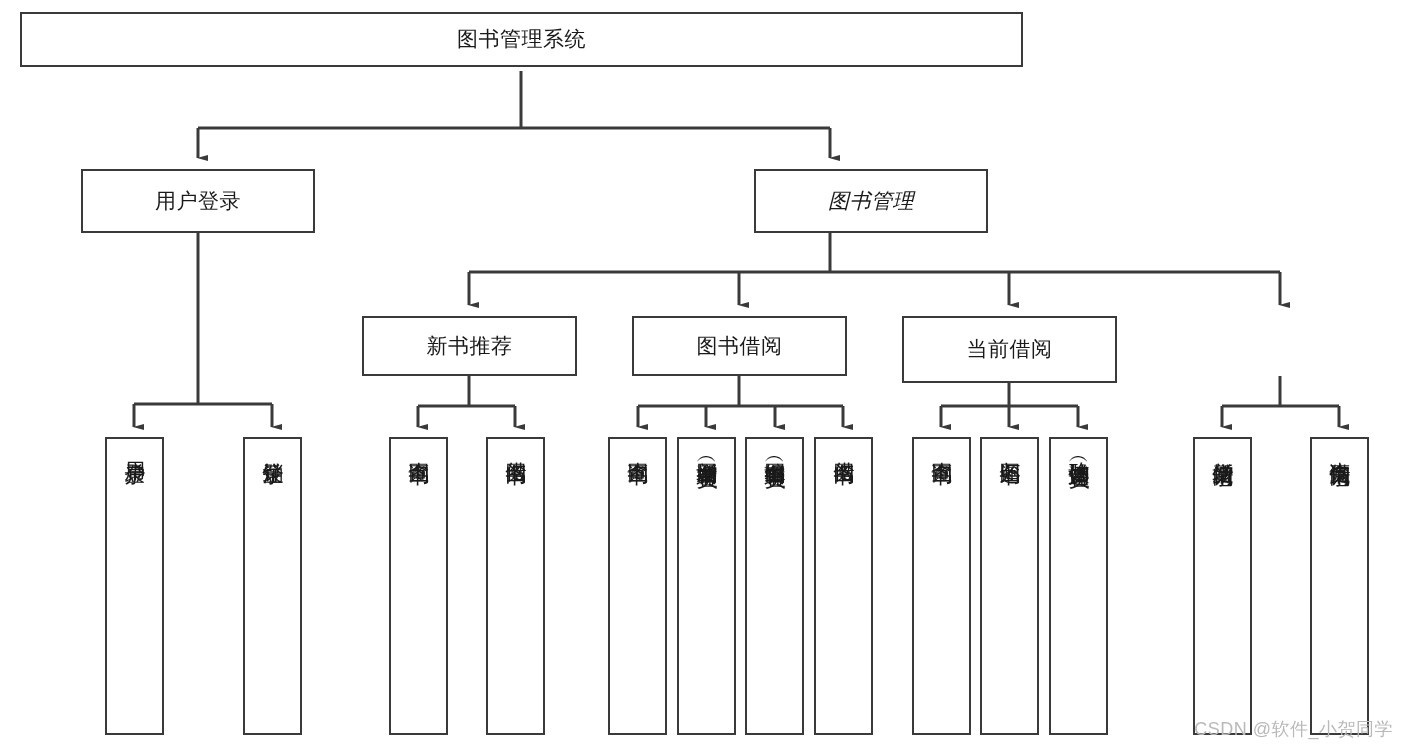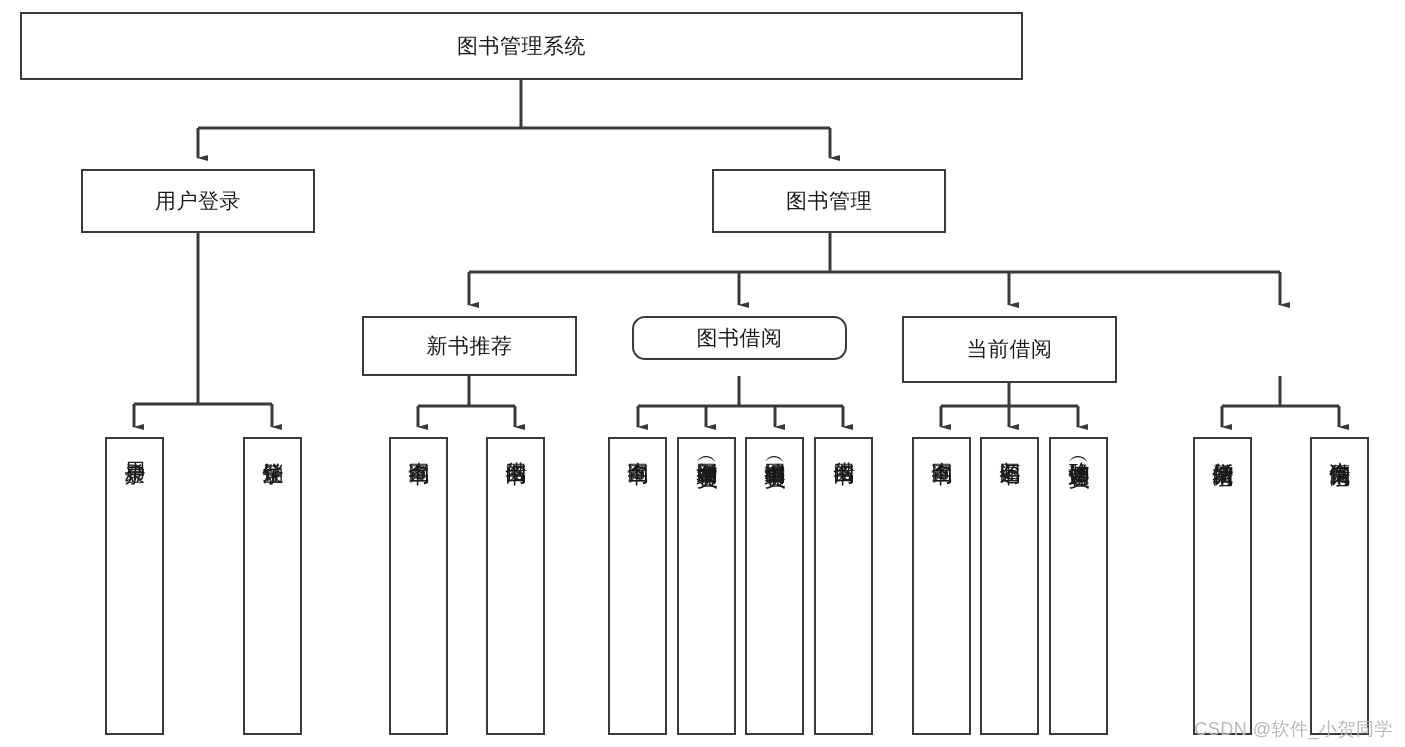--- a/index.html
+++ b/index.html
@@ -114,35 +114,35 @@
       <path d="M 1009 406 L 1009 427" marker-end="url(#arrow)"></path>
       <path d="M 1078 406 L 1078 427" marker-end="url(#arrow)"></path>
 
       <path d="M 1280 376 L 1280 406"></path>
       <path d="M 1222 406 L 1339 406"></path>
       <path d="M 1222 406 L 1222 427" marker-end="url(#arrow)"></path>
       <path d="M 1339 406 L 1339 427" marker-end="url(#arrow)"></path>
     </g>
   </svg>
 
-  <div class="node" style="left:20px; top:12px; width:1003px; height:68px;">
+  <div class="node" style="left:20px; top:12px; width:1003px; height:55px;">
     <span class="node-label">图书管理系统</span>
   </div>
 
   <div class="node" style="left:81px; top:169px; width:234px; height:64px;">
     <span class="node-label">用户登录</span>
   </div>
-  <div class="node" style="left:712px; top:169px; width:234px; height:64px;">
+  <div class="node" style="left:754px; top:169px; width:234px; height:64px;font-style:italic;">
     <span class="node-label">图书管理</span>
   </div>
 
   <div class="node" style="left:362px; top:316px; width:215px; height:60px;">
     <span class="node-label">新书推荐</span>
   </div>
-  <div class="node" style="left:632px; top:316px; width:215px; height:44px;border-radius:13px;">
+  <div class="node" style="left:632px; top:316px; width:215px; height:60px;">
     <span class="node-label">图书借阅</span>
   </div>
   <div class="node" style="left:902px; top:316px; width:215px; height:67px;">
     <span class="node-label">当前借阅</span>
   </div>
 
   <div class="node vertical" style="left:105px; top:437px; width:59px; height:298px;">
     <span class="node-label">用户登录</span>
   </div>
   <div class="node vertical" style="left:243px; top:437px; width:59px; height:298px;">

